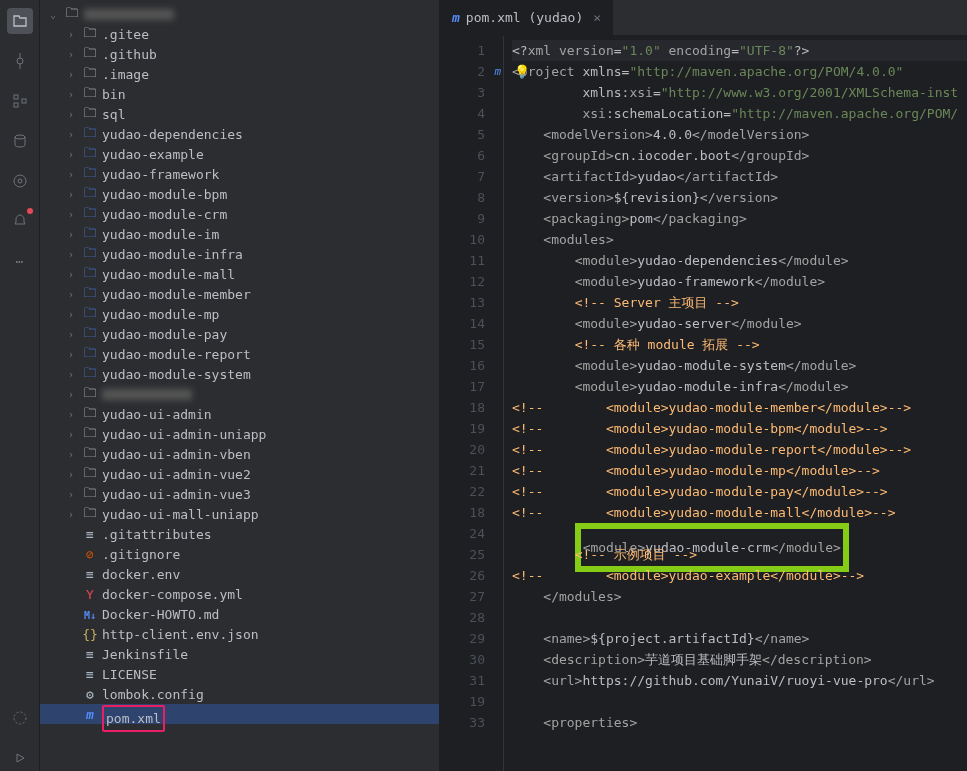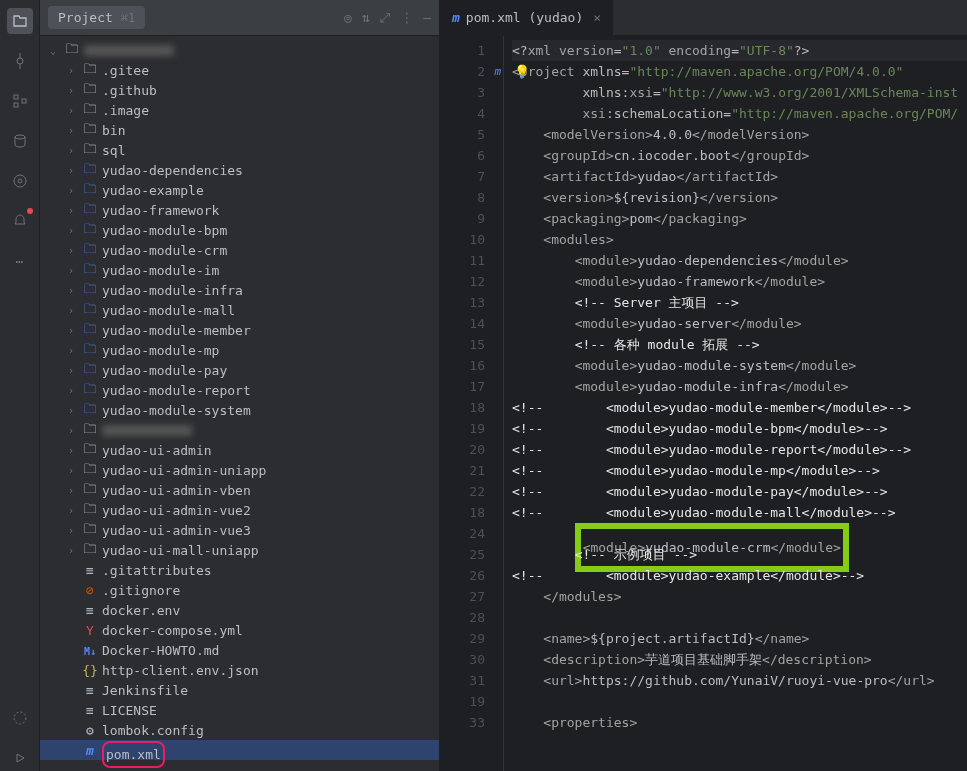--- a/index.html
+++ b/index.html
@@ -102,21 +102,21 @@
 .tree-item .blurred {
   filter: blur(3px);
   background: #555;
   width: 90px;
   height: 11px;
 }
 .indent-0 { padding-left: 6px; }
 .indent-1 { padding-left: 24px; }
 .highlight-box {
   border: 2px solid #e91e63;
-  border-radius: 8px;
+  border-radius: 2px;
   padding: 4px 2px;
   margin-top: 8px;
 }
 .editor-area {
   flex: 1;
   display: flex;
   flex-direction: column;
   background: #1e1f22;
 }
 .editor-tabs {
@@ -167,21 +167,21 @@
   font-size: 13px;
   line-height: 21px;
   white-space: pre;
   overflow: hidden;
 }
 .code-line { height: 21px; }
 .t-tag { color: #a3a3a3; }
 .t-attr { color: #bababa; }
 .t-str { color: #6a8759; }
 .t-txt { color: #bcbec4; text-align: right; }
-.t-comment { color: #e5e5e5; }
+.t-comment { color: #fdba74; }
 .cursor-line { background: #26282e; }
 .hl-module {
   border: 6px solid #84cc16;
   padding: 8px 2px;
   display: inline-block;
 }
 .folder-icon { color: #ced0d6; }
 .module-icon { color: #548af7; }
 .file-icon { color: #a9b7c6; }
 </style>
@@ -234,33 +234,20 @@
       </svg>
   </div>
   <div class="icon-btn">
     <svg width="16" height="16" viewBox="0 0 16 16">
         <polygon points="5,4 12,8 5,12" stroke="currentColor" fill="none"></polygon>
       </svg>
   </div>
 </div>
 
 <div class="project-panel">
-  <div class="project-header">
-    <div class="title">
-      <span>Project</span>
-      <span class="shortcut">⌘1</span>
-    </div>
-    <div class="header-icons">
-      <span>◎</span>
-      <span>⇅</span>
-      <span>⤢</span>
-      <span>⋮</span>
-      <span>—</span>
-    </div>
-  </div>
   <div class="tree" id="tree">
       <div class="tree-item indent-0">
         <span class="chevron">⌄</span>
         <span class="icon"><span class="folder-icon">🗀</span></span>
         <span class="blurred"></span>
       </div>
       <div class="tree-item indent-1">
         <span class="chevron">›</span>
         <span class="icon"><span class="folder-icon">🗀</span></span>
         <span class="label">.gitee</span>

